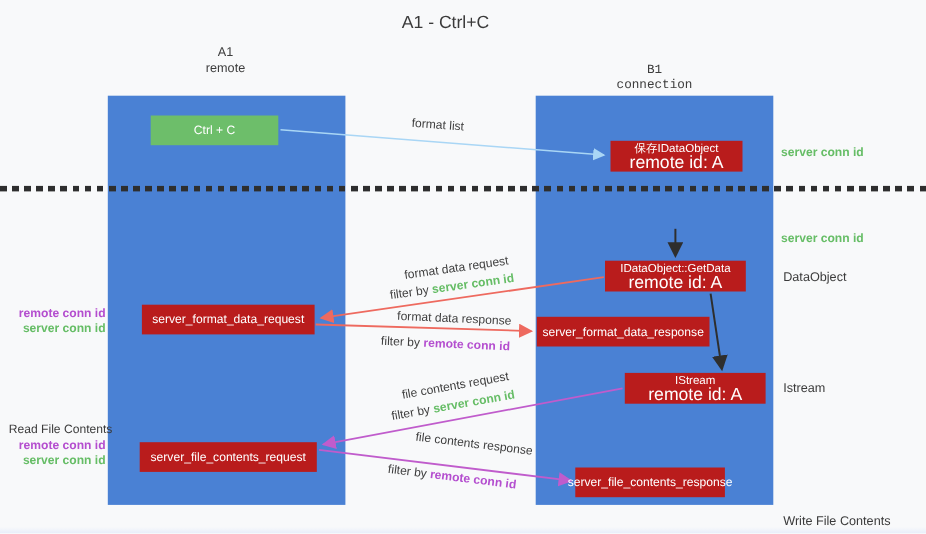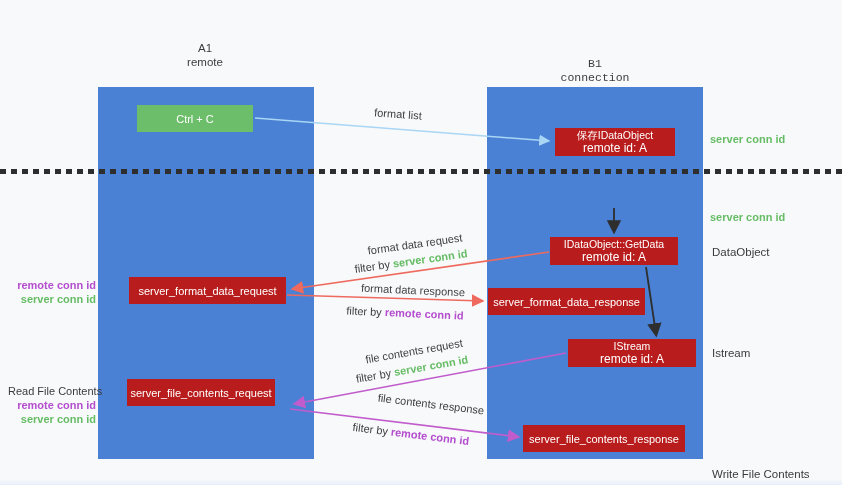--- a/index.html
+++ b/index.html
@@ -9,40 +9,41 @@
          font-size:16px;line-height:22px;color:#3a3a3a;}
   .lane-header{position:absolute;transform:translateX(-50%);text-align:center;
          font-size:11.5px;line-height:14px;color:#3d3d3d;}
   .pillar{position:absolute;top:87px;width:216px;height:372px;background:#4a81d4;}
   .dotted-line{position:absolute;left:0;top:169px;width:842px;height:5px;
          background-image:repeating-linear-gradient(to right,#2e2e2e 0 6px,transparent 6px 11px);}
   .node{position:absolute;display:flex;flex-direction:column;align-items:center;justify-content:center;
         color:#fff;text-align:center;box-sizing:border-box;}
   .node.green{background:#6dbe6a;font-size:11px;}
   .node.orange{background:#b91c1c;font-size:11px;}
-  .node .l2{font-size:12px;line-height:13px;}
+  .node .l2{font-size:16px;line-height:13px;}
   .node .l1{font-size:10.5px;line-height:13px;}
   .node.single{font-size:11px;}
   .arrow-label{position:absolute;transform:translate(-50%,-50%);white-space:nowrap;
         font-size:11px;color:#3e3e3e;}
   .side-label{position:absolute;white-space:nowrap;font-size:11.5px;color:#3b3b3b;}
   .side-block{position:absolute;text-align:right;font-size:11px;font-weight:bold;line-height:14px;white-space:nowrap;}
   .green-t{color:#66bd66;font-weight:bold;}
   .purple-t{color:#b44ecf;font-weight:bold;}
   .dark-t{color:#3b3b3b;font-weight:normal;font-size:11px;}
   svg.arrows{position:absolute;left:0;top:0;width:842px;height:485px;pointer-events:none;}
   .bottom-edge{position:absolute;left:0;bottom:0;width:842px;height:6px;
         background:linear-gradient(to bottom,rgba(232,238,250,0),#e8eefa);}
 </style>
 </head>
 <body>
 
 <div id="canvas">
 
   <div class="title">
+    <div>A1 - Ctrl+C</div>
   </div>
 
   <div class="lane-header" style="left:205px;top:41px;">
     <div>A1</div>
     <div>remote</div>
   </div>
   <div class="lane-header" style="left:595px;top:57px;font-family:Liberation Mono, monospace;">
     <div>B1</div>
     <div>connection</div>
   </div>
@@ -95,25 +96,25 @@
 
   <div class="node orange single" style="left:488px;top:288px;width:157px;height:27px;">
     <span>server_format_data_response</span>
   </div>
 
   <div class="node orange" style="left:568px;top:339px;width:128px;height:28px;">
     <span class="l1">IStream</span>
     <span class="l2">remote id: A</span>
   </div>
 
-  <div class="node orange single" style="left:127px;top:379px;width:148px;height:27px;">
+  <div class="node orange single" style="left:127px;top:402px;width:161px;height:27px;">
     <span>server_file_contents_request</span>
   </div>
 
-  <div class="node orange single" style="left:523px;top:425px;width:162px;height:27px;">
+  <div class="node orange single" style="left:523px;top:425px;width:136px;height:27px;">
     <span>server_file_contents_response</span>
   </div>
 
   <div class="dotted-line"></div>
 
   <div class="arrow-label" style="left:398px;top:114px;transform:translate(-50%,-50%) rotate(4deg);">format list</div>
 
   <div class="arrow-label" style="left:415px;top:244px;transform:translate(-50%,-50%) rotate(-8deg);">format data request</div>
   <div class="arrow-label" style="left:411px;top:261px;transform:translate(-50%,-50%) rotate(-8deg);">
     <span>filter by</span>

